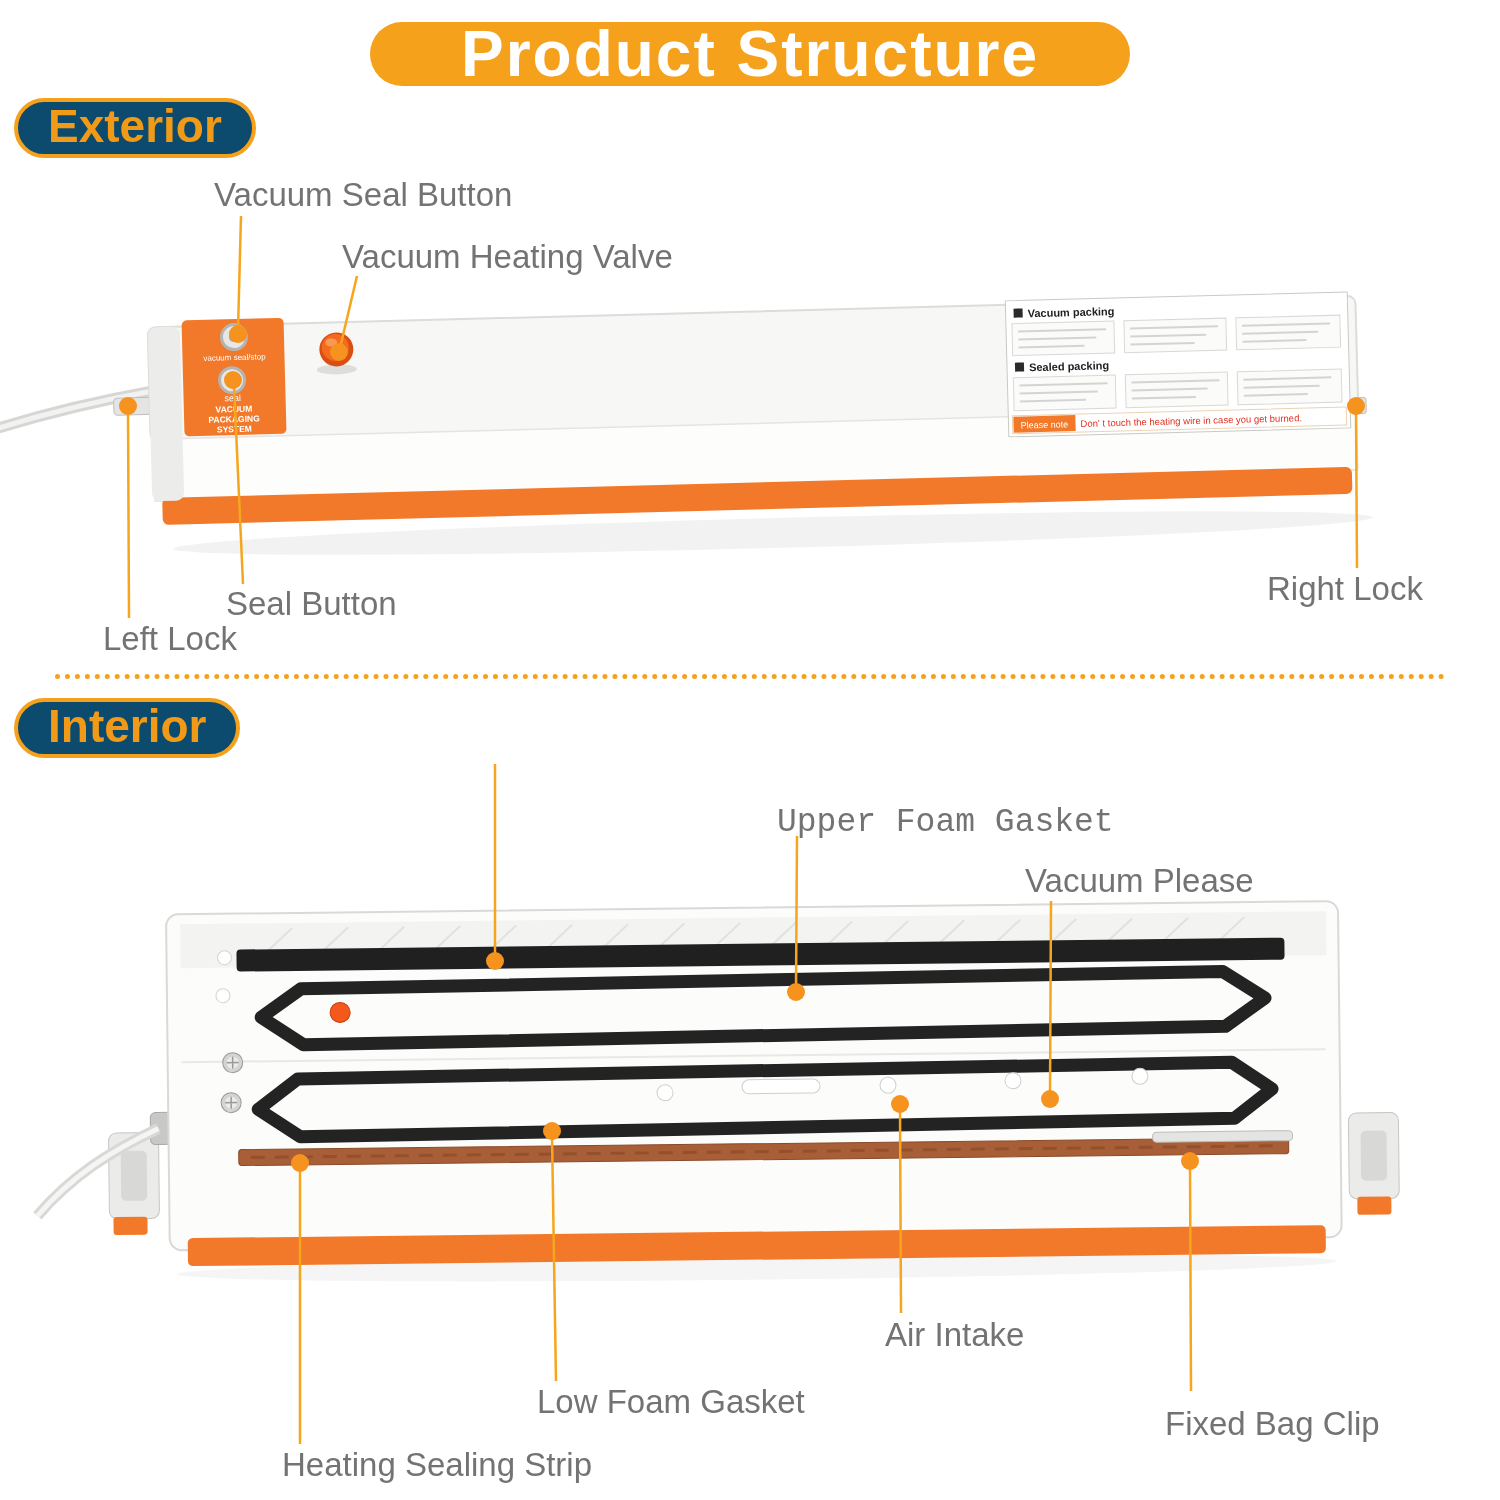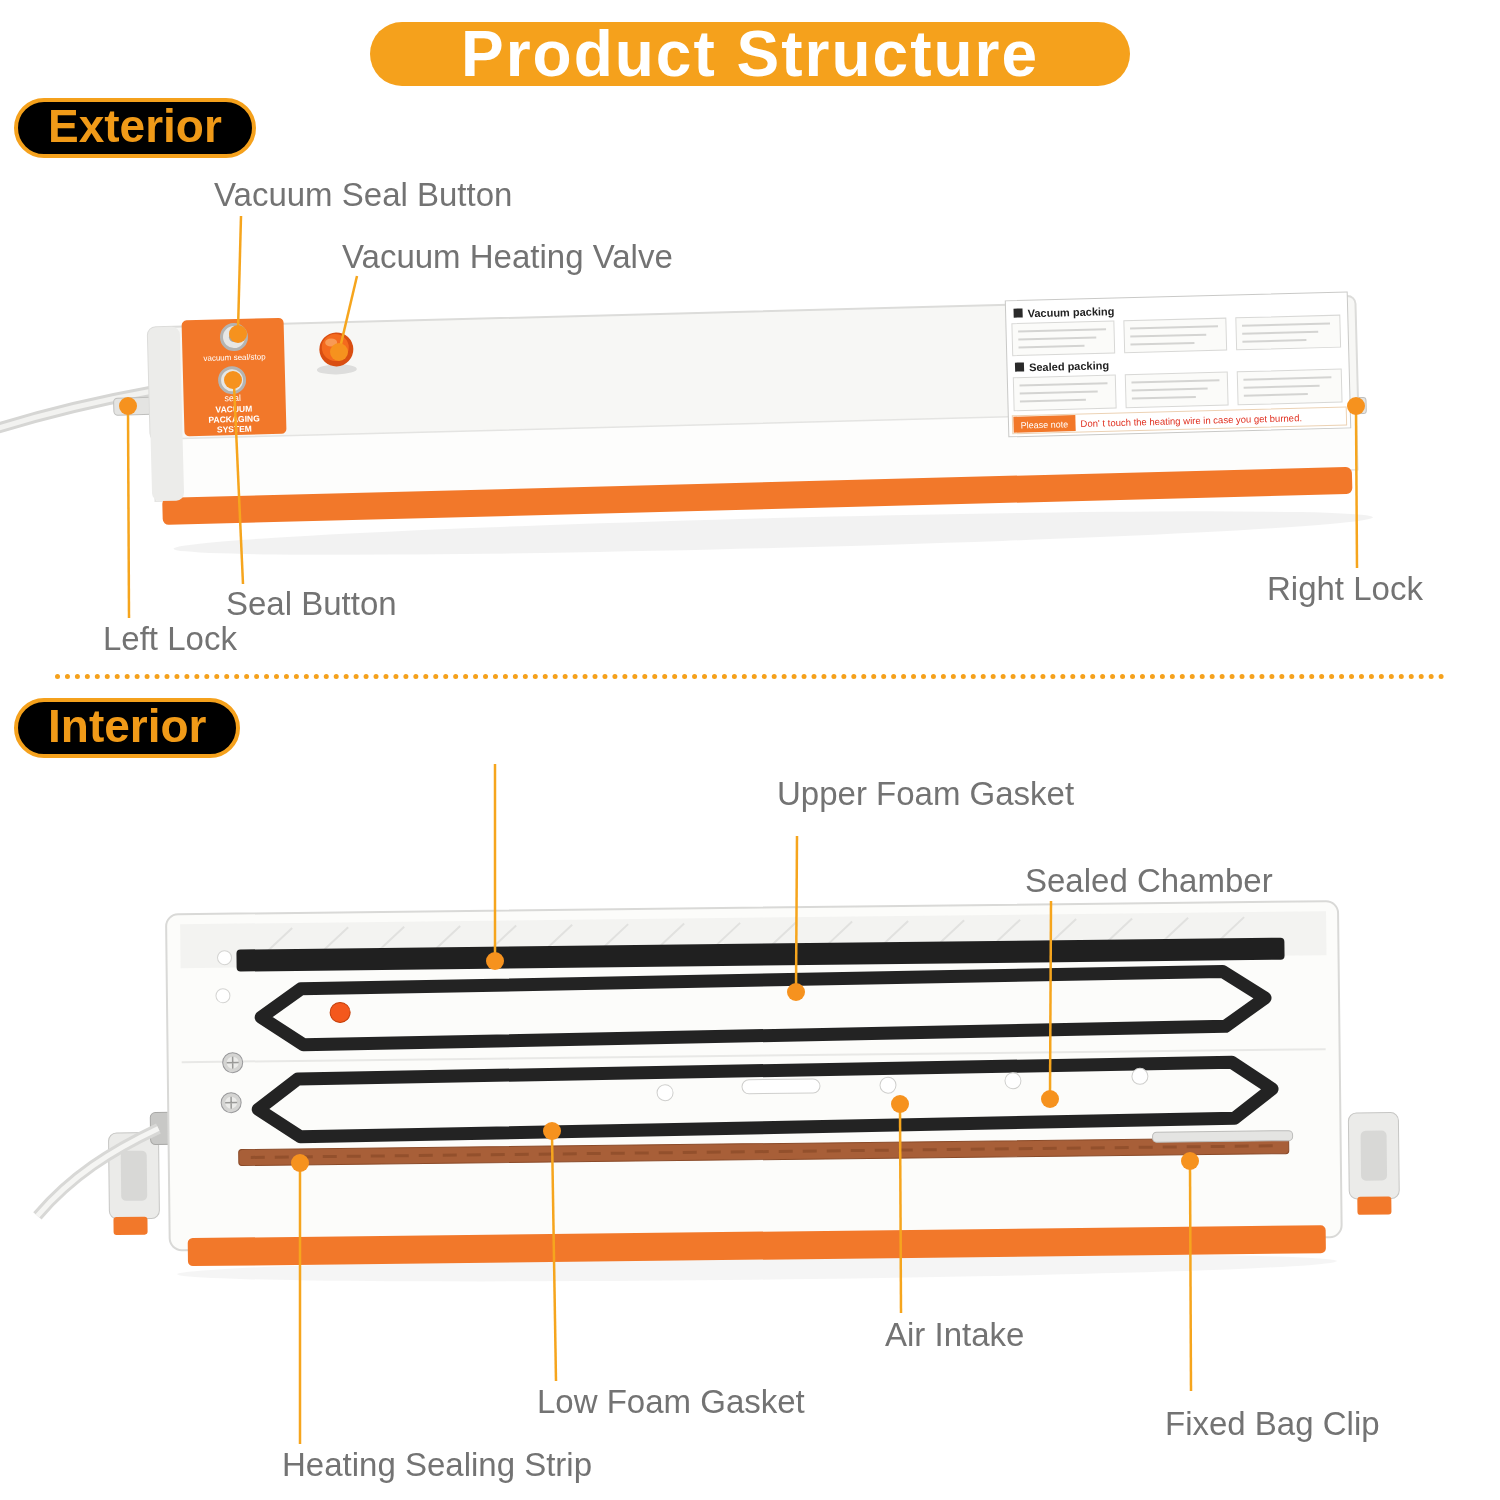--- a/index.html
+++ b/index.html
@@ -10,21 +10,21 @@
   .stage-svg { position:absolute; left:0; top:0; width:1500px; height:1500px; }
   .pill-title {
     position:absolute; left:370px; top:22px; width:760px; height:64px;
     background:#F5A11C; border-radius:40px; color:#ffffff;
     font-weight:bold; font-size:64px; letter-spacing:2px;
     display:flex; align-items:center; justify-content:center;
   }
   .pill-outline {
     position:absolute; border:4px solid #F5A11C; border-radius:32px;
     color:#F09A18; font-weight:bold; font-size:46px;
-    padding:0px 30px 4px 30px; background:#000000; line-height:1.05;
+    padding:0px 30px 4px 30px; background:#0c4a6e; line-height:1.05;
   }
   .callout {
     position:absolute; font-size:33px; color:#737373; white-space:nowrap;
   }
   .divider {
     position:absolute; left:55px; top:674px; width:1390px; height:0;
     border-top:5px dotted #F5A11C;
   }
   svg text { font-family:"Liberation Sans", sans-serif; }
 </style>
@@ -188,20 +188,20 @@
   <div class="callout" style="left:214px; top:176px;">Vacuum Seal Button</div>
   <div class="callout" style="left:342px; top:238px;">Vacuum Heating Valve</div>
   <div class="callout" style="left:226px; top:585px;">Seal Button</div>
   <div class="callout" style="left:103px; top:620px;">Left Lock</div>
   <div class="callout" style="left:1267px; top:570px;">Right Lock</div>
 
   <div class="divider"></div>
 
   <div class="pill-outline" style="left:14px; top:698px;">Interior</div>
 
-  <div class="callout" style="left:777px; top:775px;">Upper Foam Gasket</div>
-  <div class="callout" style="left:1025px; top:862px;">Sealed Chamber</div>
+  <div class="callout" style="left:777px; top:804px;font-family:Liberation Mono, monospace;">Upper Foam Gasket</div>
+  <div class="callout" style="left:1025px; top:862px;">Vacuum Please</div>
   <div class="callout" style="left:885px; top:1316px;">Air Intake</div>
   <div class="callout" style="left:537px; top:1383px;">Low Foam Gasket</div>
   <div class="callout" style="left:1165px; top:1393px;margin-top:12px;">Fixed Bag Clip</div>
   <div class="callout" style="left:282px; top:1446px;">Heating Sealing Strip</div>
 
 </div>
 
 </body></html>

